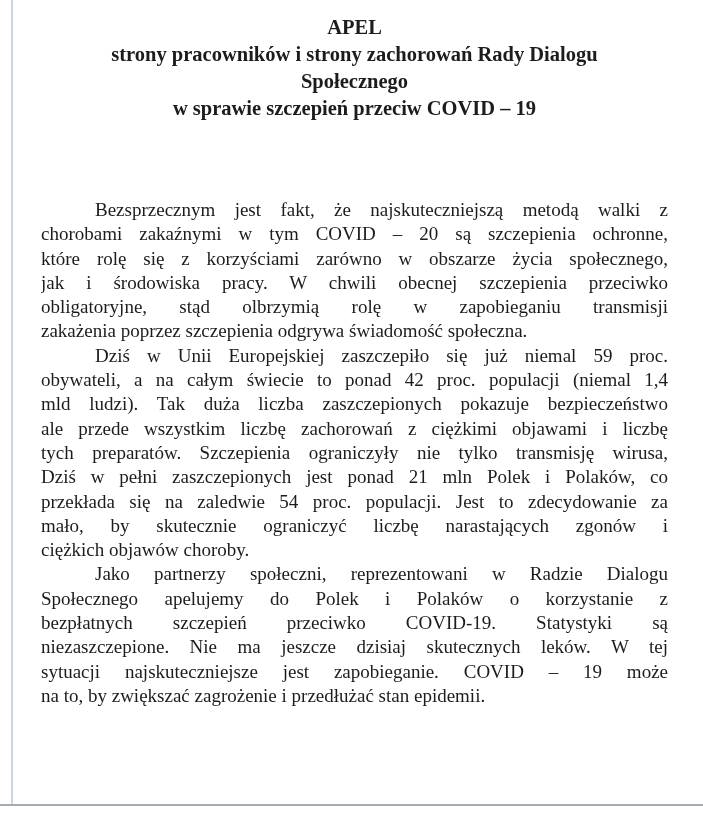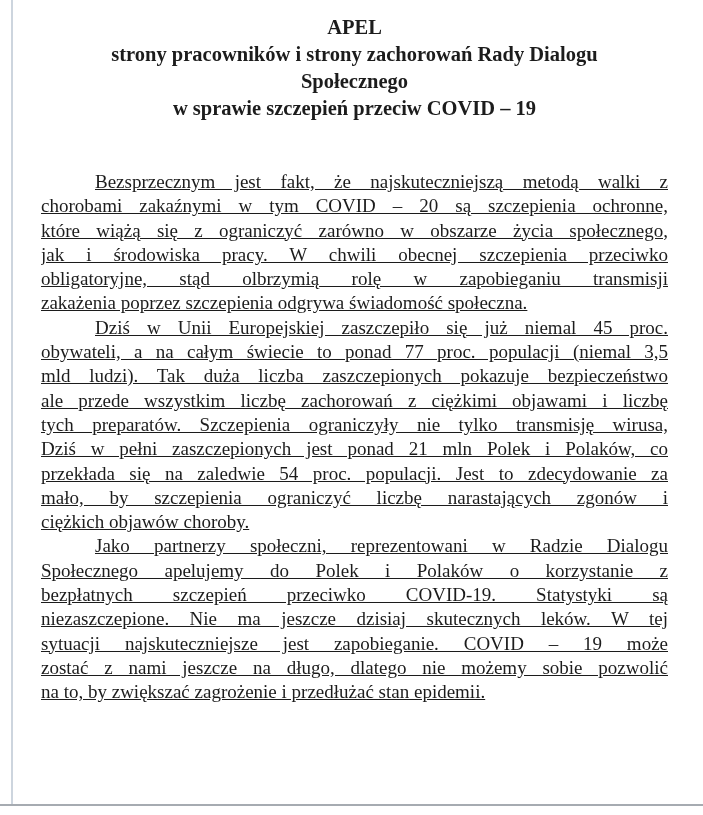--- a/index.html
+++ b/index.html
@@ -39,24 +39,23 @@
     top: 14px;
     width: 627px;
   }
   .title {
     text-align: center;
     font-weight: bold;
     font-size: 20.5px;
     line-height: 27px;
   }
   .body-text {
-    margin-top: 48px;
+    margin-top: 76px;
     font-size: 19px;
     line-height: 24.3px;
-    text-decoration: underline;
   }
   .line {
     text-align: justify;
     text-align-last: justify;
     white-space: nowrap;
     overflow: hidden;
   }
   .line.first {
     text-indent: 54px;
   }
@@ -78,43 +77,42 @@
       <div>strony pracowników i strony zachorowań Rady Dialogu</div>
       <div>Społecznego</div>
       <div>w sprawie szczepień przeciw COVID – 19</div>
     </div>
 
     <div class="body-text">
 
       <div>
         <div class="line first">Bezsprzecznym jest fakt, że najskuteczniejszą metodą walki z</div>
         <div class="line">chorobami zakaźnymi w tym COVID – 20 są szczepienia ochronne,</div>
-        <div class="line">które wiążą się z ograniczyć zarówno w obszarze życia społecznego,</div>
+        <div class="line">które rolę się z korzyściami zarówno w obszarze życia społecznego,</div>
         <div class="line">jak i środowiska pracy. W chwili obecnej szczepienia przeciwko</div>
         <div class="line">obligatoryjne, stąd olbrzymią rolę w zapobieganiu transmisji</div>
         <div class="line last">zakażenia poprzez szczepienia odgrywa świadomość społeczna.</div>
       </div>
 
       <div>
-        <div class="line first">Dziś w Unii Europejskiej zaszczepiło się już niemal 45 proc.</div>
-        <div class="line">obywateli, a na całym świecie to ponad 77 proc. populacji (niemal 3,5</div>
+        <div class="line first">Dziś w Unii Europejskiej zaszczepiło się już niemal 59 proc.</div>
+        <div class="line">obywateli, a na całym świecie to ponad 42 proc. populacji (niemal 1,4</div>
         <div class="line">mld ludzi). Tak duża liczba zaszczepionych pokazuje bezpieczeństwo</div>
         <div class="line">ale przede wszystkim liczbę zachorowań z ciężkimi objawami i liczbę</div>
         <div class="line">tych preparatów. Szczepienia ograniczyły nie tylko transmisję wirusa,</div>
         <div class="line">Dziś w pełni zaszczepionych jest ponad 21 mln Polek i Polaków, co</div>
         <div class="line">przekłada się na zaledwie 54 proc. populacji. Jest to zdecydowanie za</div>
-        <div class="line">mało, by szczepienia ograniczyć liczbę narastających zgonów i</div>
+        <div class="line">mało, by skutecznie ograniczyć liczbę narastających zgonów i</div>
         <div class="line last">ciężkich objawów choroby.</div>
       </div>
 
       <div>
         <div class="line first">Jako partnerzy społeczni, reprezentowani w Radzie Dialogu</div>
         <div class="line">Społecznego apelujemy do Polek i Polaków o korzystanie z</div>
         <div class="line">bezpłatnych szczepień przeciwko COVID-19.  Statystyki są</div>
         <div class="line">niezaszczepione. Nie ma jeszcze dzisiaj skutecznych leków. W tej</div>
         <div class="line">sytuacji najskuteczniejsze jest zapobieganie. COVID – 19 może</div>
-        <div class="line">zostać z nami jeszcze na długo, dlatego nie możemy sobie pozwolić</div>
         <div class="line last">na to, by zwiększać zagrożenie i przedłużać stan epidemii.</div>
       </div>
 
     </div>
   </div>
 </div>
 
 </body></html>

